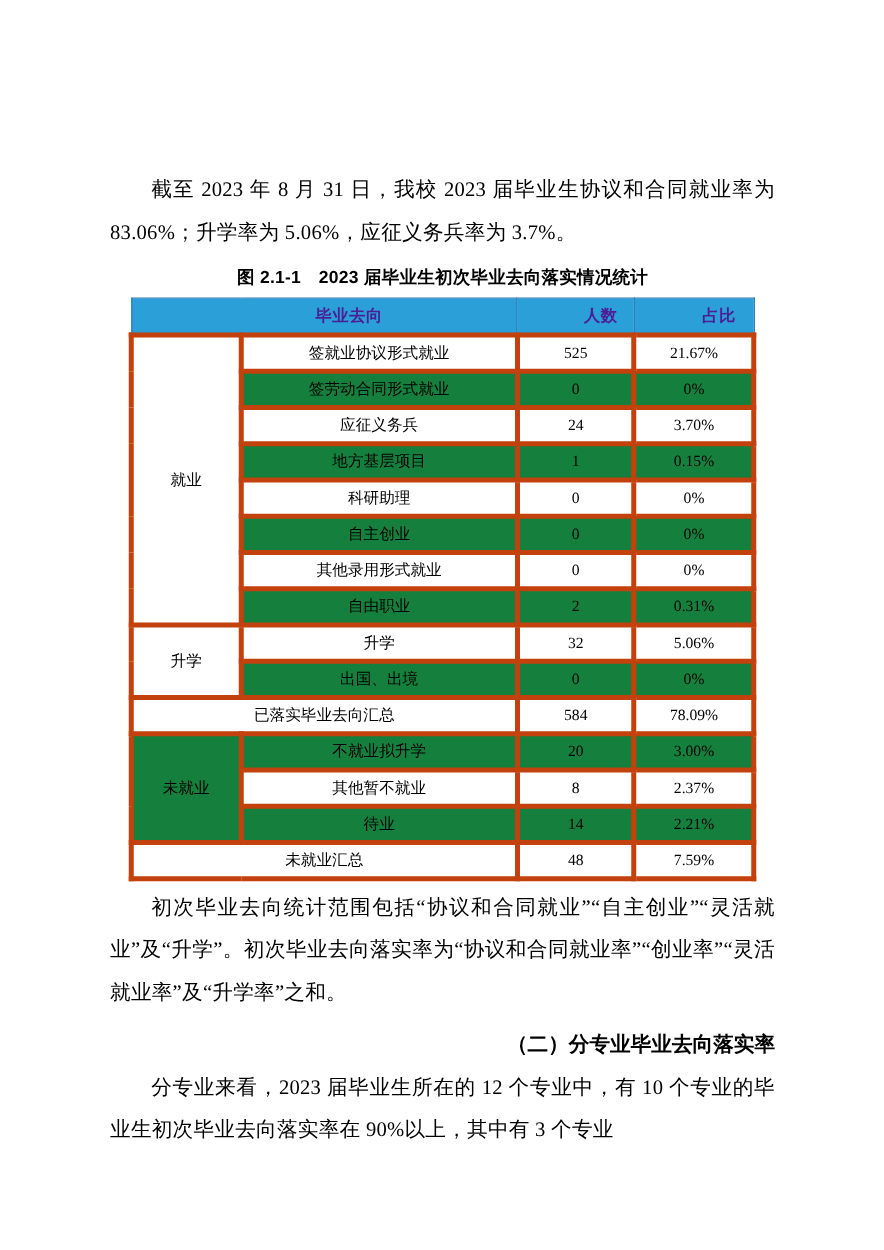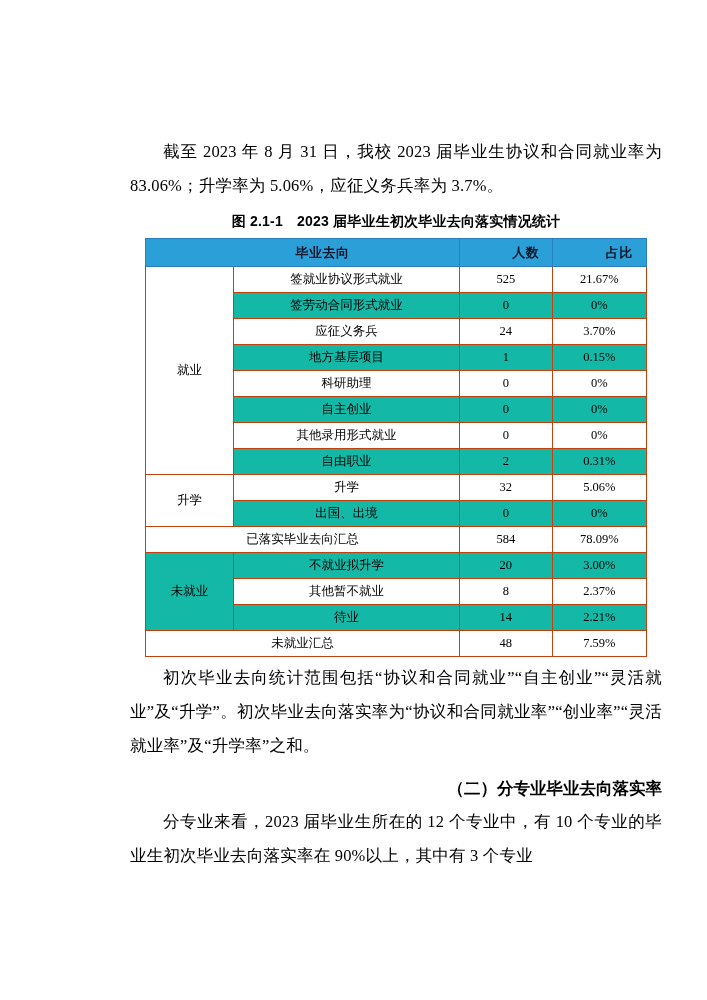--- a/index.html
+++ b/index.html
@@ -14,21 +14,20 @@
     color: #000000;
     position: relative;
     overflow: hidden;
   }
   .page {
     position: relative;
     width: 646px;
     height: 1000px;
     padding: 0;
     box-sizing: border-box;
-    margin-left: 42px;
   }
   .content {
     position: absolute;
     left: 88px;
     top: 135px;
     width: 532px;
   }
   p.body-text {
     margin: 0 0 0 0;
     font-size: 16.5px;
@@ -49,51 +48,51 @@
     letter-spacing: 0.2px;
   }
   table.stats {
     border-collapse: collapse;
     width: 502px;
     margin: 0 auto;
     font-size: 12.5px;
     font-family: "Liberation Serif", "DejaVu Serif", serif;
   }
   table.stats th, table.stats td {
-    border: 1px solid #c2410c;
+    border: 4px solid #c2410c;
     padding: 0;
     height: 25px;
     text-align: center;
     vertical-align: middle;
     color: #000;
   }
   table.stats thead th {
     background: #2a9fd8;
-    color: #0f172a;
+    color: #4c1d95;
     font-weight: bold;
     font-size: 13px;
     height: 27px;
     border: 1px solid #2a7fc1;
     letter-spacing: 0.5px;
     padding-left: 40px;
   }
   table.stats td.cat {
     width: 88px;
   }
   table.stats td.name {
     width: 228px;
   }
   table.stats td.num {
     width: 92px;
   }
   table.stats td.pct {
     width: 94px;
   }
   table.stats tr.alt td {
-    background: #14b8a6;
+    background: #15803d;
   }
   table.stats td.merged-name {
     width: 316px;
   }
   .section-head {
     font-size: 16.5px;
     font-weight: bold;
     line-height: 34px;
     text-indent: 2em;
     margin: 0;

